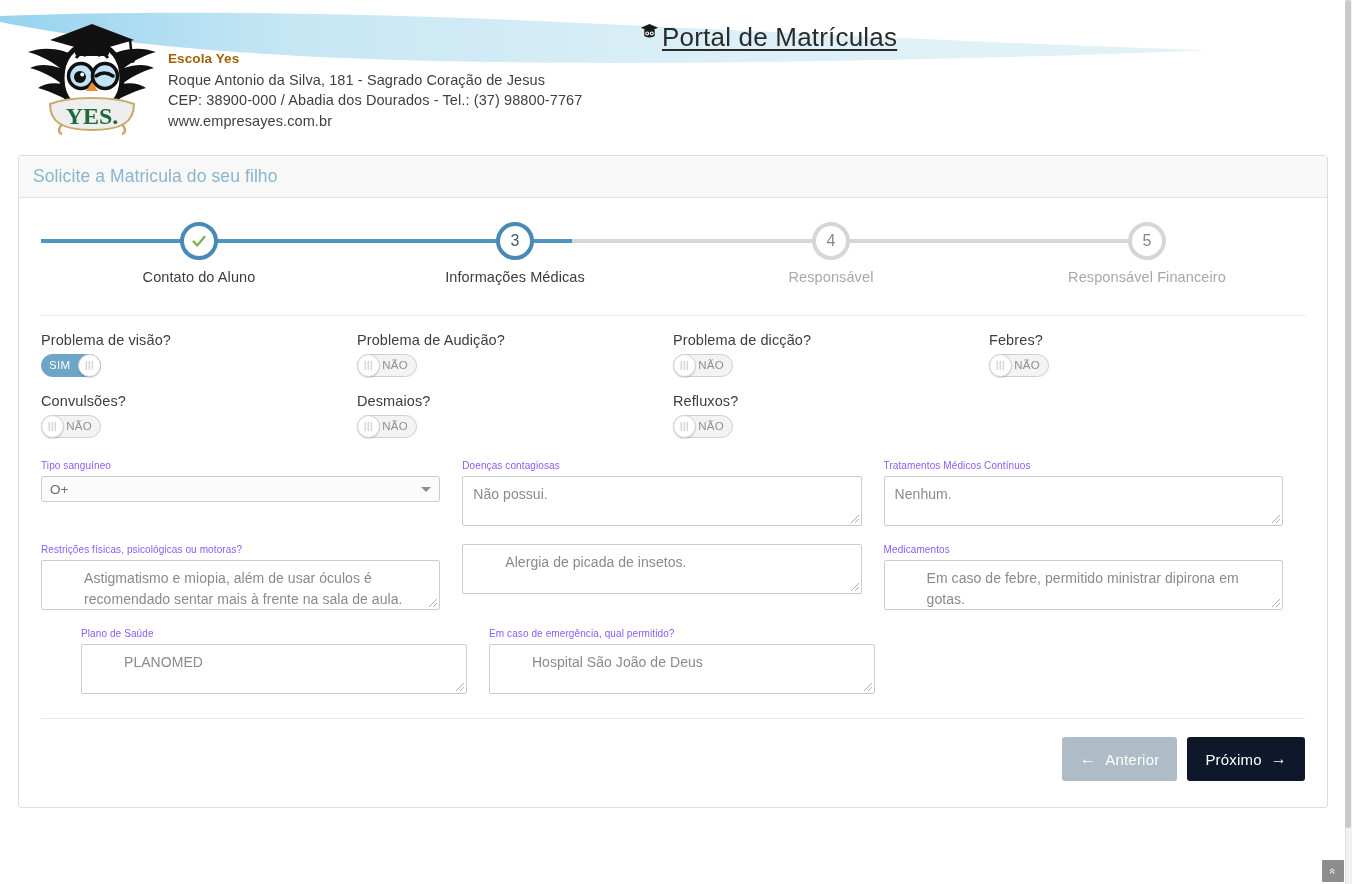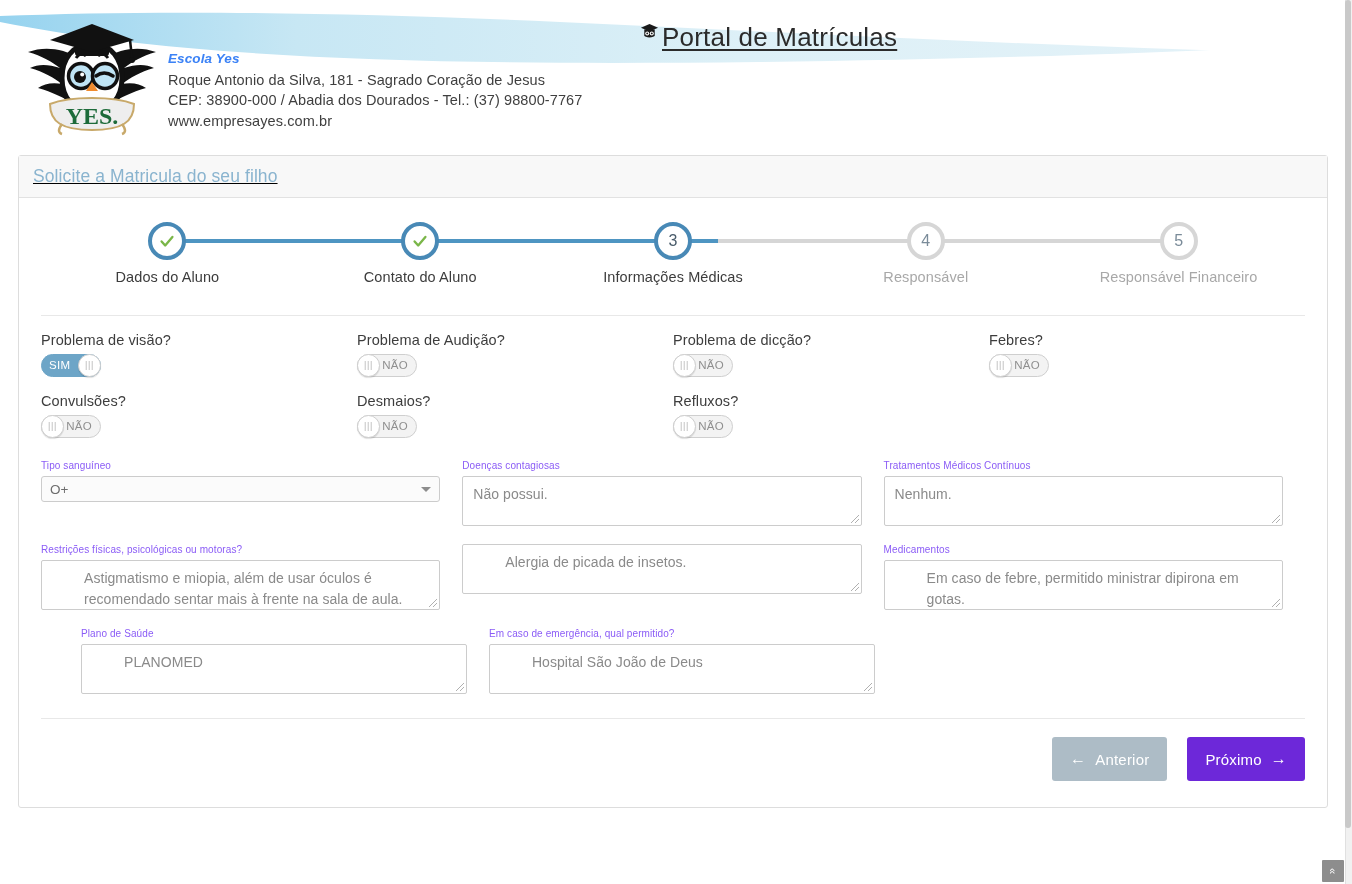--- a/index.html
+++ b/index.html
@@ -44,23 +44,22 @@
   }
   #school-info {
     position: absolute;
     left: 168px; top: 49px;
     line-height: 20.5px;
     color: #3b3b3b;
   }
   #school-info .school-name {
     font-size: 13.5px;
     font-weight: bold;
-    color: #3b82f6;
+    color: #a16207;
     letter-spacing: .1px;
-    font-style: italic;
   }
   #school-info .addr-line {
     font-size: 14.5px;
     color: #3f3f3f;
     letter-spacing: .1px;
   }
 
   #portal-title {
     position: absolute;
     left: 640px; top: 22px;
@@ -85,21 +84,20 @@
     border: 1px solid #dddddd;
     border-radius: 3px;
   }
   #card-header {
     height: 42px;
     background: #f8f8f8;
     border-bottom: 1px solid #e2e2e2;
     display: flex;
     align-items: center;
     padding: 0 14px;
-    text-decoration: underline;
   }
   #card-header .title {
     font-size: 17.5px;
     color: #8ab4cf;
     letter-spacing: .1px;
   }
   #card-body { padding: 0 22px 10px 22px; }
 
   
   #stepper {
@@ -302,21 +300,21 @@
     color: #ffffff;
     padding: 0 18px;
     height: 44px;
     cursor: pointer;
     display: inline-flex;
     align-items: center;
     gap: 9px;
     letter-spacing: .2px;
   }
   .btn-prev { background: #adbcc6; }
-  .btn-next { background: #6d28d9; margin-left: 10px; }
+  .btn-next { background: #0f172a; }
   .btn .arrow { font-size: 16px; line-height: 1; }
 
   
   #scrollbar-track {
     position: absolute;
     right: 0; top: 0;
     width: 7px; height: 884px;
     background: #f1f1f1;
     border-left: 1px solid #e0e0e0;
   }
@@ -421,31 +419,20 @@
 
     <div id="card-header">
       <span class="title">Solicite a Matricula do seu filho</span>
     </div>
 
     <div id="card-body">
 
       <div id="stepper">
         <ul id="steps">
 
-          <li class="step done">
-            <span class="bar right done"></span>
-            <div class="circle">
-              <span class="check">
-                <svg width="18" height="18" viewBox="0 0 20 20">
-                    <path d="M4,10.5 L8,15 L16,5.5" stroke="#7ab648" stroke-width="2.6" fill="none" stroke-linecap="round" stroke-linejoin="round"></path>
-                  </svg>
-              </span>
-            </div>
-            <span class="label">Dados do Aluno</span>
-          </li>
 
           <li class="step done">
             <span class="bar left done"></span>
             <span class="bar right done"></span>
             <div class="circle">
               <span class="check">
                 <svg width="18" height="18" viewBox="0 0 20 20">
                     <path d="M4,10.5 L8,15 L16,5.5" stroke="#7ab648" stroke-width="2.6" fill="none" stroke-linecap="round" stroke-linejoin="round"></path>
                   </svg>
               </span>

